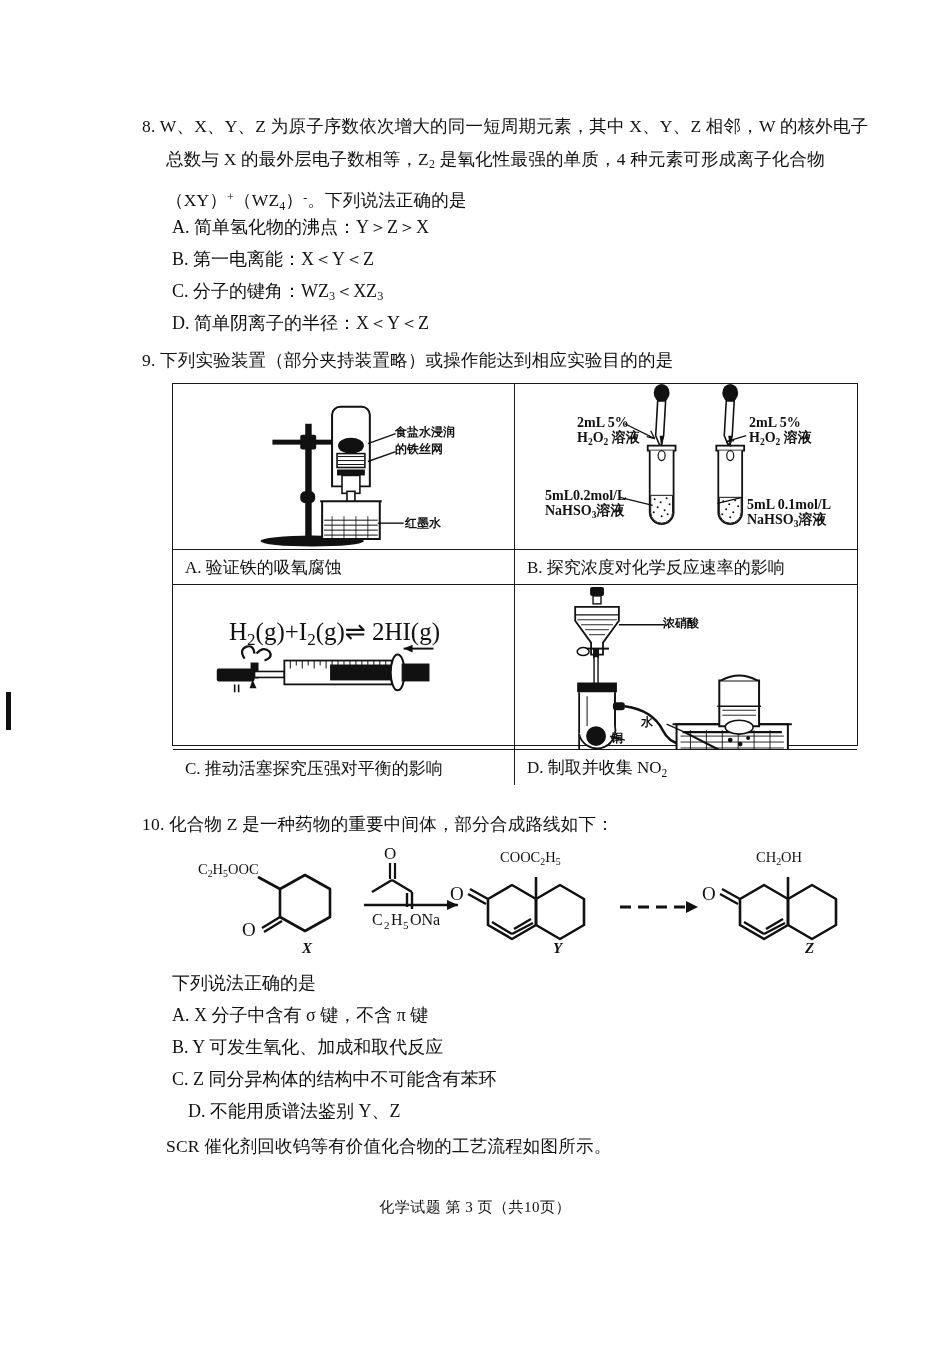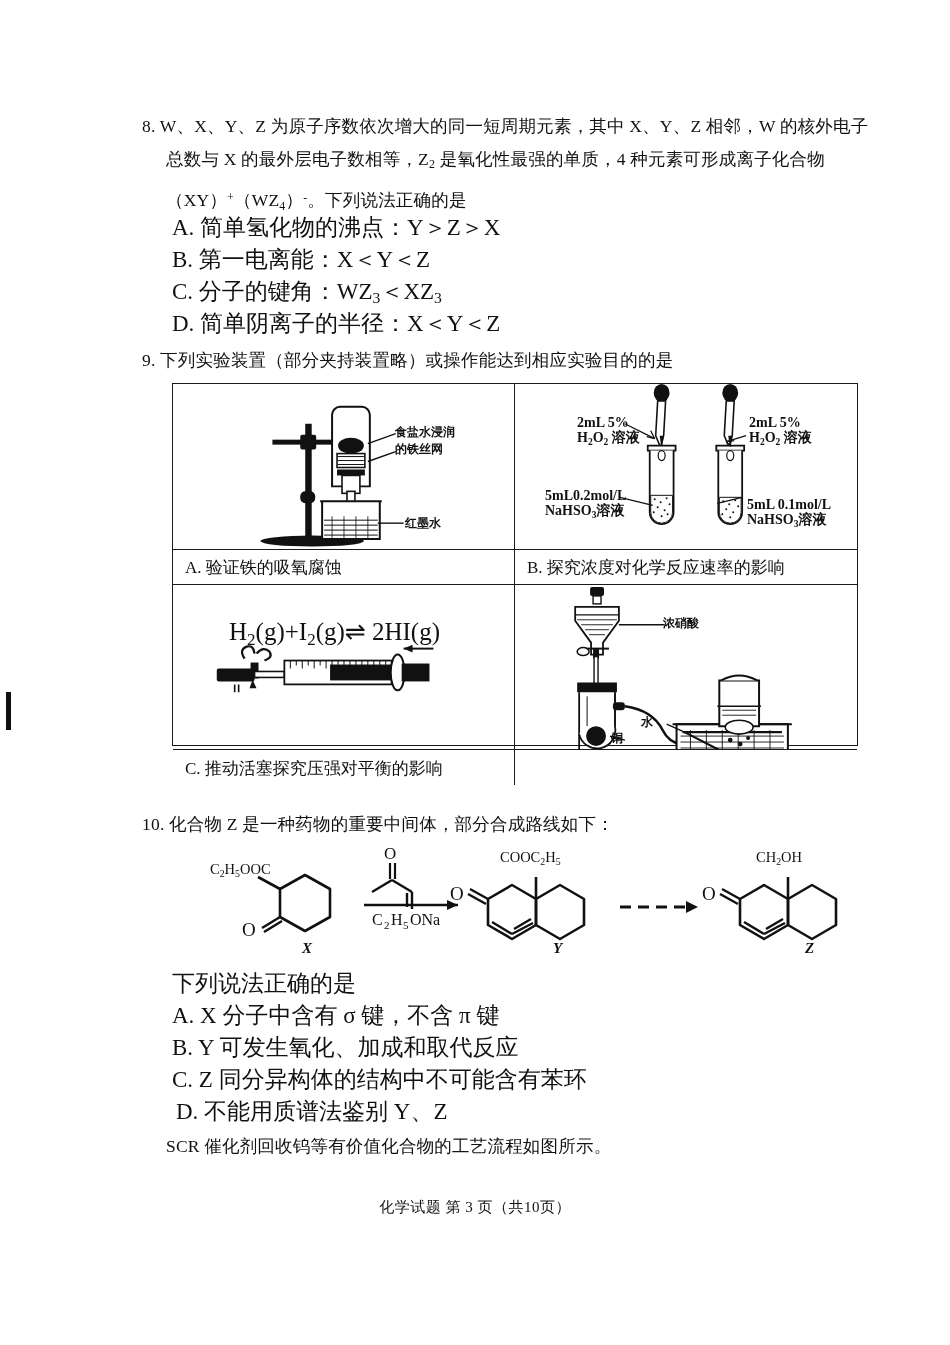--- a/index.html
+++ b/index.html
@@ -24,21 +24,21 @@
   .qblock {
     position: absolute;
     font-size: 17.5px;
     line-height: 33px;
     letter-spacing: 0.2px;
   }
   .qline { white-space: nowrap; }
   .indent { padding-left: 24px; }
   .opt {
     position: absolute;
-    font-size: 23px;
+    font-size: 18px;
     line-height: 31px;
     white-space: nowrap;
     padding-left: 30px;
   }
   sub { font-size: 0.68em; vertical-align: -0.28em; }
   sup { font-size: 0.68em; vertical-align: 0.45em; }
 
   
   .margin-tick {
     position: absolute;
@@ -345,20 +345,23 @@
         <div class="lbl lbl-cn" style="left:148px; top:31px;">浓硝酸</div>
         <div class="lbl lbl-cn" style="left:126px; top:130px;">水</div>
         <div class="lbl lbl-cn" style="left:96px; top:146px;">铜</div>
       </div>
     </div>
 
     <div class="exp-row row-cap2">
       <div class="exp-cell cell-left">
         <div class="cap-text">C. 推动活塞探究压强对平衡的影响</div>
       </div>
+      <div class="exp-cell">
+        <div class="cap-text">D. 制取并收集 NO<sub>2</sub></div>
+      </div>
     </div>
   </div>
 
   <div class="qblock" style="left:142px; top:808px; width:740px;">
     <div class="qline">10. 化合物 Z 是一种药物的重要中间体，部分合成路线如下：</div>
   </div>
 
   <div class="scheme">
     <svg width="720" height="120" viewBox="0 0 720 120">
 
@@ -414,34 +417,34 @@
       </g>
       <path d="M594 79 L614 91" stroke="#111" stroke-width="2.4"></path>
       <path d="M614 91 L635 80" stroke="#111" stroke-width="2.4"></path>
       <path d="M616 86 L633 76" stroke="#111" stroke-width="2.4"></path>
       <path d="M590 56 L572 46" stroke="#111" stroke-width="2.4"></path>
       <path d="M588 61 L570 51" stroke="#111" stroke-width="2.4"></path>
       <text x="552" y="57" font-family="Liberation Serif, serif" font-size="19" fill="#111">O</text>
       <path d="M638 56 L638 34" stroke="#111" stroke-width="2.6"></path>
     </svg>
 
-    <div class="formula" style="left:60px; top:18px;">C<sub>2</sub>H<sub>5</sub>OOC</div>
+    <div class="formula" style="left:48px; top:18px;">C<sub>2</sub>H<sub>5</sub>OOC</div>
     <div class="formula" style="left:350px; top:6px;">COOC<sub>2</sub>H<sub>5</sub></div>
     <div class="formula" style="left:606px; top:6px;">CH<sub>2</sub>OH</div>
 
     <div class="struct-lbl" style="left:152px; top:97px;">X</div>
     <div class="struct-lbl" style="left:403px; top:97px;">Y</div>
     <div class="struct-lbl" style="left:655px; top:97px;">Z</div>
   </div>
 
   <div class="opt" style="left:172px; top:968px; padding-left:0;">下列说法正确的是</div>
   <div class="opt" style="left:172px; top:1000px; padding-left:0;">A. X 分子中含有 σ 键，不含 π 键</div>
   <div class="opt" style="left:172px; top:1032px; padding-left:0;">B. Y 可发生氧化、加成和取代反应</div>
   <div class="opt" style="left:172px; top:1064px; padding-left:0;">C. Z 同分异构体的结构中不可能含有苯环</div>
-  <div class="opt" style="left:176px; top:1096px; padding-left:0;">D. 不能用质谱法鉴别 Y、Z</div>
+  <div class="opt" style="left:188px; top:1096px; padding-left:0;">D. 不能用质谱法鉴别 Y、Z</div>
 
   <div class="qblock" style="left:142px; top:1130px; width:740px;">
     <div class="qline indent">SCR 催化剂回收钨等有价值化合物的工艺流程如图所示。</div>
   </div>
 
   <div class="footer">化学试题  第 3 页（共10页）</div>
 
 </div>
 
 </body></html>

